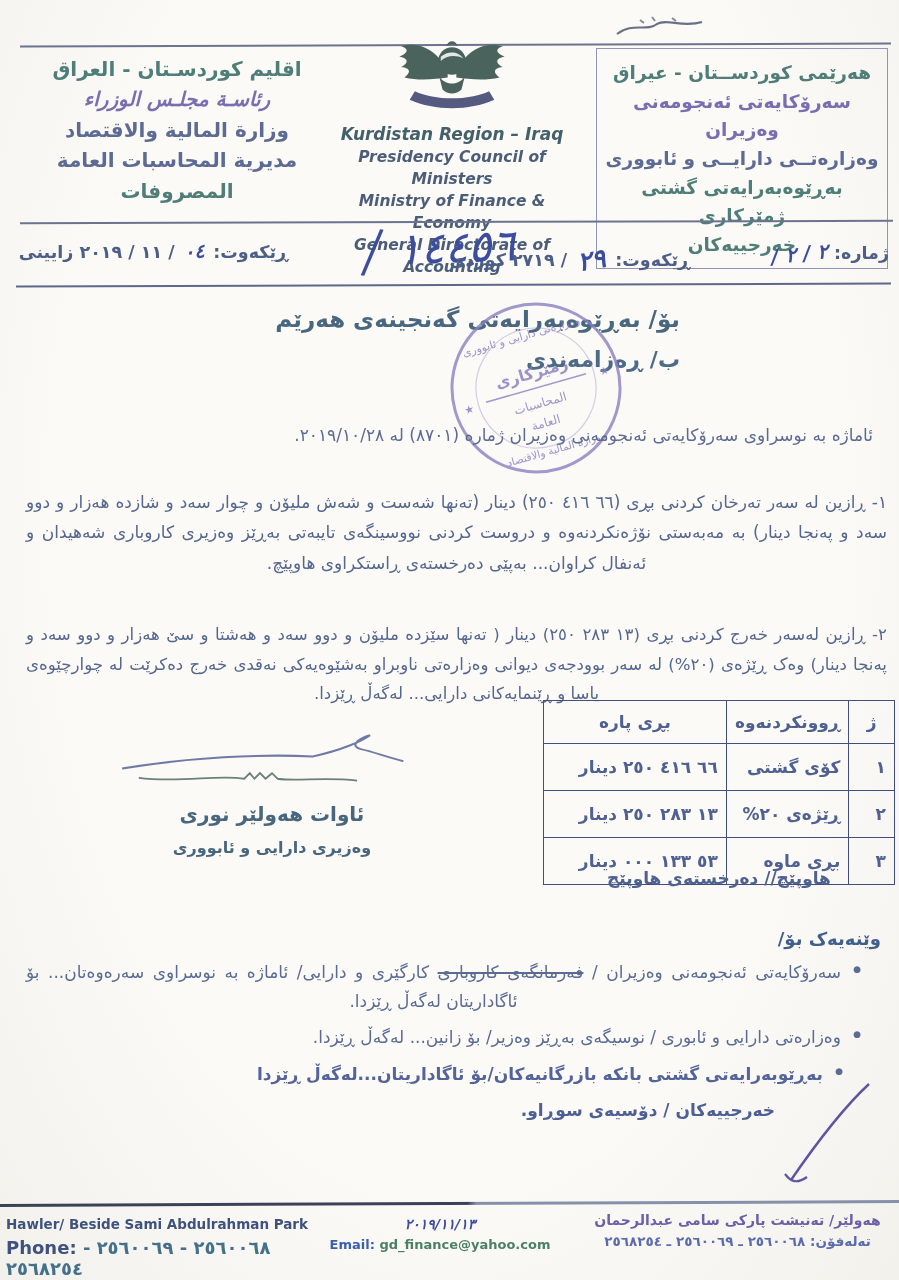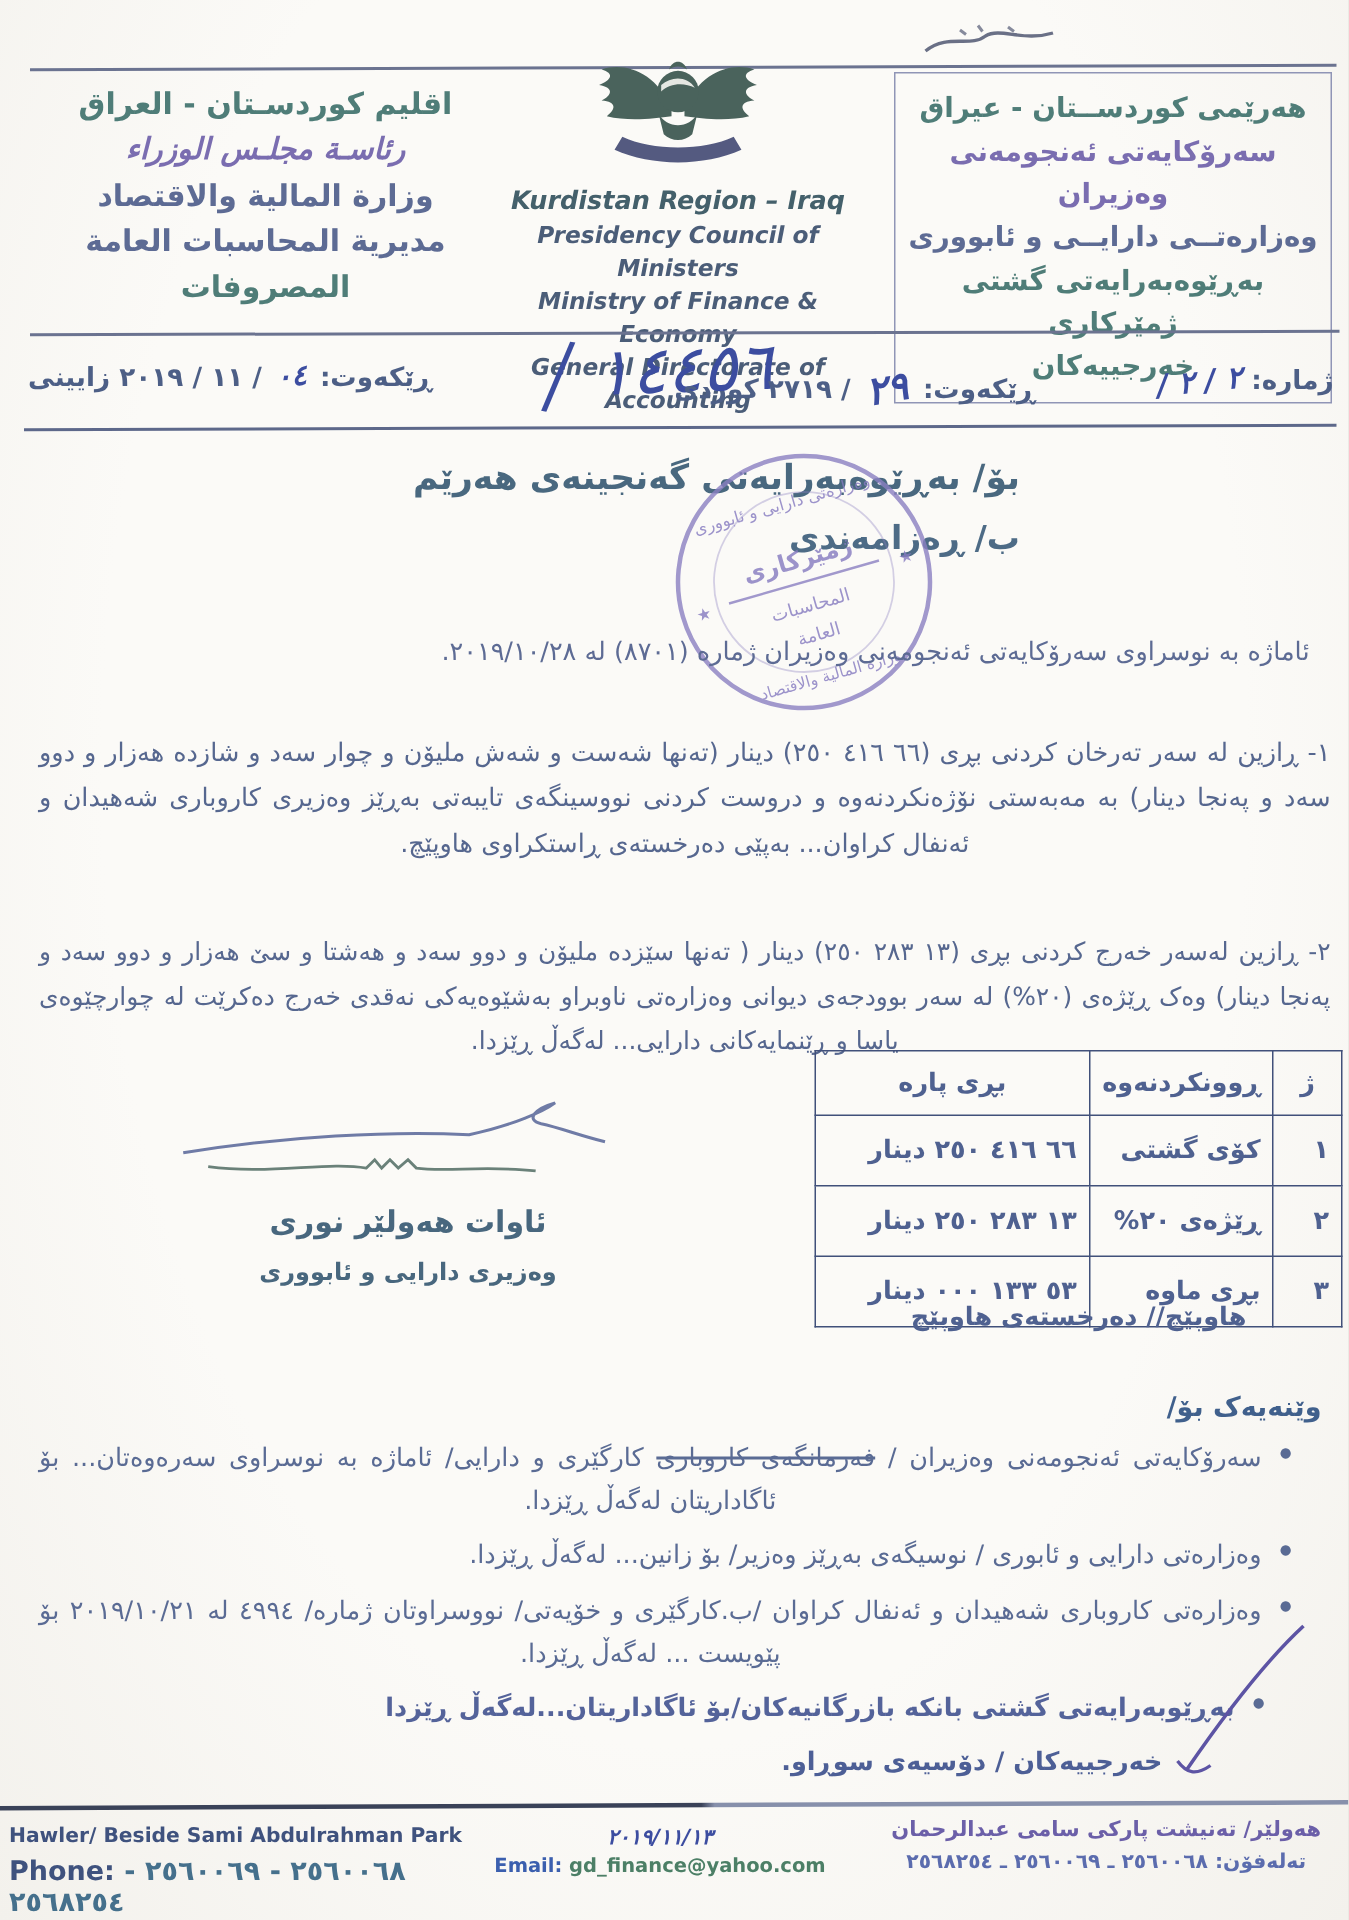--- a/index.html
+++ b/index.html
@@ -246,21 +246,20 @@
     <div class="sig-name">ئاوات هەولێر نوری</div>
     <div class="sig-title">وەزیری دارایی و ئابووری</div>
   </div>
 
   <div class="abs copies-heading rtl">وێنەیەک بۆ/</div>
   <div class="abs copies-list rtl">
     <div class="cp two-line">
       <span>سەرۆکایەتی ئەنجومەنی وەزیران / </span><span class="strike">فەرمانگەی کاروباری</span><span> کارگێری و دارایی/ ئاماژە بە نوسراوی سەرەوەتان... بۆ ئاگاداریتان لەگەڵ ڕێزدا.</span>
     </div>
     <div class="cp">وەزارەتی دارایی و ئابوری / نوسیگەی بەڕێز وەزیر/ بۆ زانین... لەگەڵ ڕێزدا.</div>
-    <div class="cp two-line">وەزارەتی کاروباری شەهیدان و ئەنفال کراوان /ب.کارگێری و خۆیەتی/ نووسراوتان ژمارە/ ٤٩٩٤ لە ٢٠١٩/١٠/٢١ بۆ پێویست ... لەگەڵ ڕێزدا.</div>
     <div class="cp item4">بەڕێوبەرایەتی گشتی بانکە بازرگانیەکان/بۆ ئاگاداریتان...لەگەڵ ڕێزدا</div>
     <div class="cp item5 no-dot">خەرجییەکان / دۆسیەی سوڕاو.</div>
   </div>
 
   <svg class="abs" style="left:783px;top:1080px" width="90" height="105" viewBox="0 0 90 105">
     <path d="M8,100 C30,68 60,28 86,4" stroke="#5d54a4" stroke-width="2.4" fill="none"></path>
     <path d="M2,94 C8,102 14,104 24,97" stroke="#5d54a4" stroke-width="2.2" fill="none"></path>
   </svg>
 
   <div class="footer-rule abs"></div>

